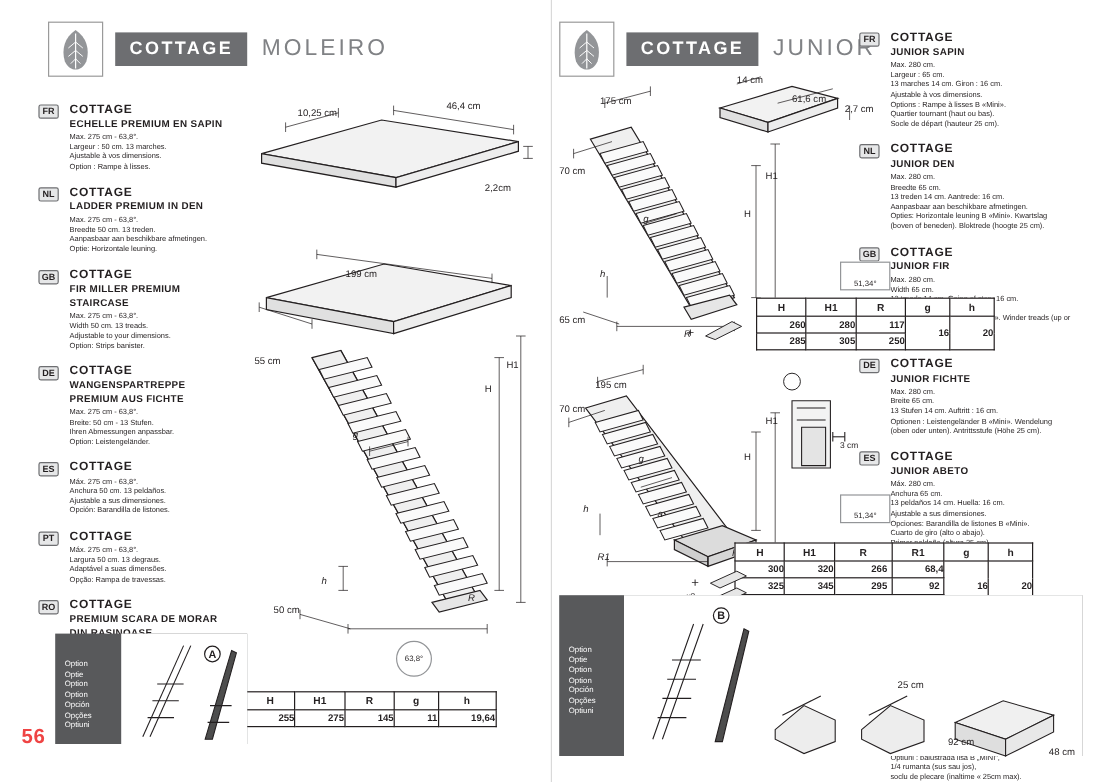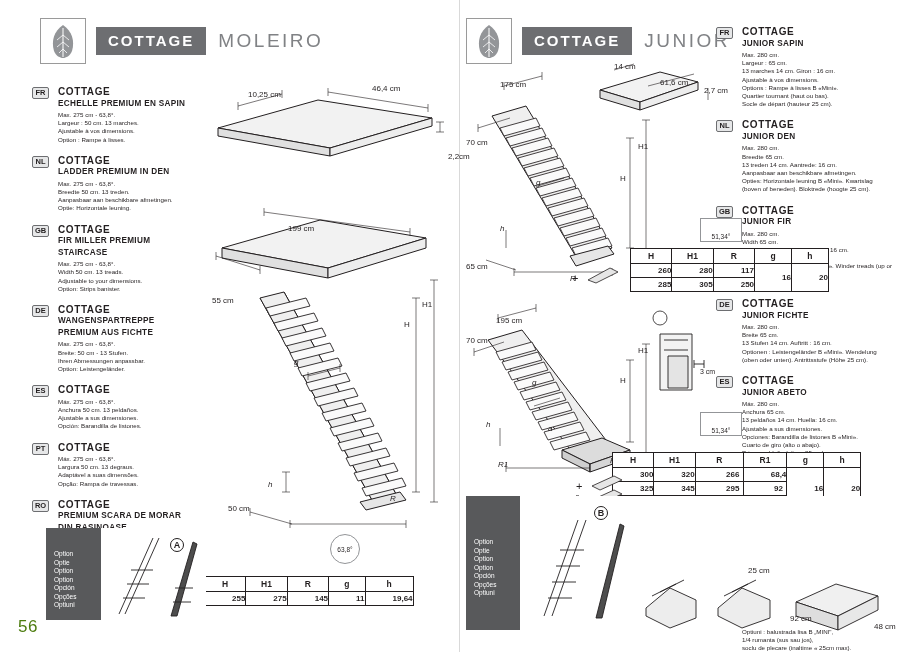--- a/index.html
+++ b/index.html
@@ -9,22 +9,22 @@
     background:#ffffff;
     font-family:"Liberation Sans", sans-serif;
     color:#231f20;
     position:relative;
     overflow:hidden;
   }
   .page { position:absolute; inset:0; }
 
   
   .page-number {
-    position:absolute; left:18px; bottom:15px;
-    font-size:17px; color:#4d7c0f; letter-spacing:.5px;
+    position:absolute; left:18px; bottom:28px;
+    font-size:17px; color:#ef4444; letter-spacing:.5px;font-weight:bold;
   }
 
   
   .col-divider {
     position:absolute; left:459px; top:0; width:1px; height:652px;
     background:#d9d9d9;
   }
 
   
   .banner { position:absolute; height:46px; display:flex; align-items:center; }
@@ -300,21 +300,21 @@
         <line x1="206" y1="440" x2="206" y2="448"></line>
 
         <line x1="50" y1="432" x2="92" y2="444"></line>
         <line x1="50" y1="428" x2="50" y2="436"></line>
       </g>
     </svg>
   </div>
 
   <div class="lbl" style="left:248px; top:90px;">10,25 cm</div>
   <div class="lbl" style="left:372px; top:84px;">46,4 cm</div>
-  <div class="lbl" style="left:404px; top:152px;margin-left:44px;">2,2cm</div>
+  <div class="lbl" style="left:404px; top:152px;">2,2cm</div>
   <div class="lbl" style="left:288px; top:224px;">199 cm</div>
   <div class="lbl" style="left:212px; top:296px;">55 cm</div>
   <div class="lbl" style="left:228px; top:504px;">50 cm</div>
   <div class="lbl" style="left:422px; top:300px;">H1</div>
   <div class="lbl" style="left:404px; top:320px;">H</div>
   <div class="lbl" style="left:294px; top:358px; font-style:italic;">g</div>
   <div class="lbl" style="left:268px; top:480px; font-style:italic;">h</div>
   <div class="lbl" style="left:390px; top:494px; font-style:italic;">R</div>
 
   <div class="circle-angle" style="left:330px; top:534px;">

